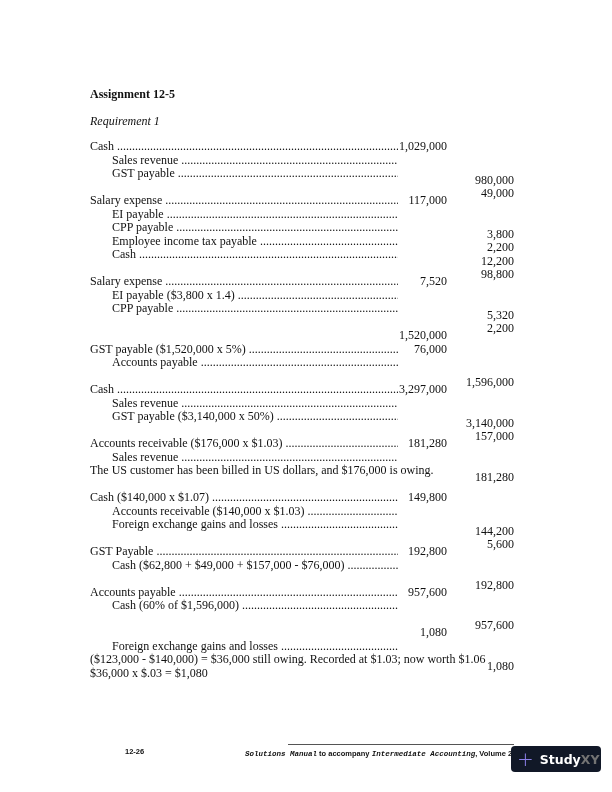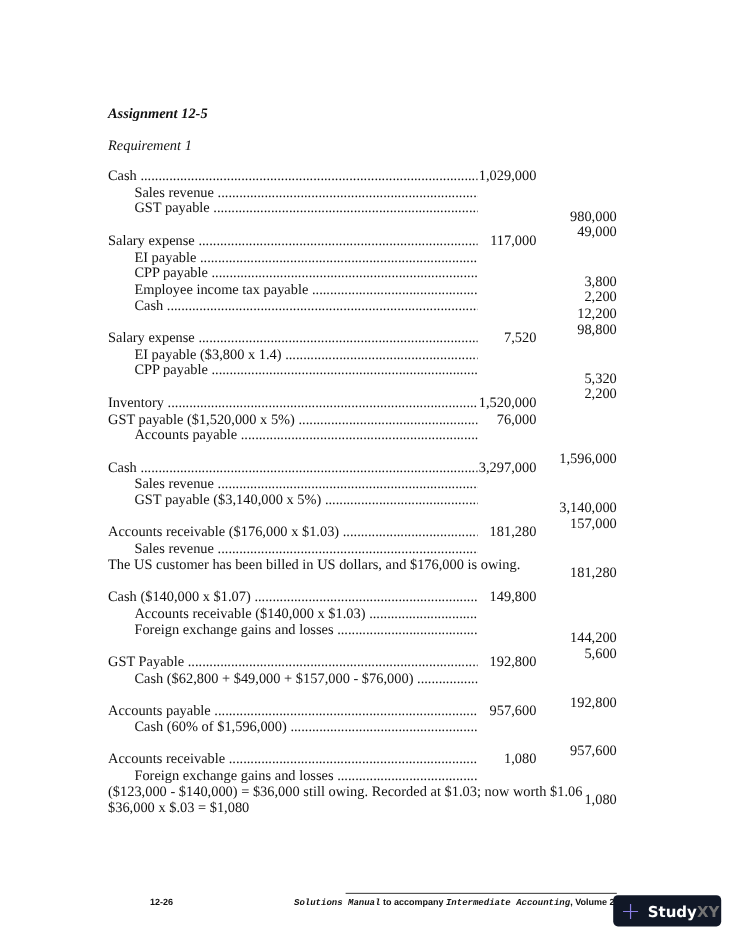--- a/index.html
+++ b/index.html
@@ -1,18 +1,18 @@
 <!DOCTYPE html>
 <html><head>
 <meta charset="utf-8">
 <style>
   html, body { margin: 0; padding: 0; }
   body { width: 612px; height: 792px; background: #ffffff; position: relative; overflow: hidden;
          font-family: "Liberation Serif", serif; color: #111; }
-  .title { position: absolute; left: 90px; top: 87px; font-weight: bold; font-size: 12px; font-style: italic; }
+  .title { position: absolute; left: 90px; top: 87px; font-weight: bold; font-size: 12px; }
   .req { position: absolute; left: 90px; top: 114px; font-style: italic; font-size: 12px; }
   .entries { position: absolute; left: 90px; top: 140px; width: 430px; font-size: 12px; }
   .entry { margin-bottom: 13.5px; }
   .row { position: relative; height: 13.5px; line-height: 13.5px; white-space: nowrap; }
   .acct { position: absolute; left: 0; top: 0; width: 308px; overflow: hidden; white-space: nowrap; }
   .acct.credit { left: 22px; width: 286px; }
   .acct::after { content: " ........................................................................................................................................................"; letter-spacing: 0; }
   .dr { position: absolute; right: 73px; top: 0; background: #fff; padding-left: 0; }
   .cr { position: absolute; right: 6px; top: 0; text-align: right; margin-top: 20px; }
   .note { position: relative; height: 13.5px; line-height: 13.5px; white-space: nowrap; }
@@ -79,21 +79,20 @@
         <span class="acct credit">EI payable ($3,800 x 1.4)</span>
         <span class="cr">5,320</span>
       </div>
       <div class="row">
         <span class="acct credit">CPP payable</span>
         <span class="cr">2,200</span>
       </div>
     </div>
     <div class="entry">
       <div class="row">
-        <span class="acct">Inventory</span>
         <span class="dr">1,520,000</span>
       </div>
       <div class="row">
         <span class="acct">GST payable ($1,520,000 x 5%)</span>
         <span class="dr">76,000</span>
       </div>
       <div class="row">
         <span class="acct credit">Accounts payable</span>
         <span class="cr">1,596,000</span>
       </div>
@@ -101,21 +100,21 @@
     <div class="entry">
       <div class="row">
         <span class="acct">Cash</span>
         <span class="dr">3,297,000</span>
       </div>
       <div class="row">
         <span class="acct credit">Sales revenue</span>
         <span class="cr">3,140,000</span>
       </div>
       <div class="row">
-        <span class="acct credit">GST payable ($3,140,000 x 5%)</span>
+        <span class="acct credit">GST payable ($3,140,000 x 50%)</span>
         <span class="cr">157,000</span>
       </div>
     </div>
     <div class="entry">
       <div class="row">
         <span class="acct">Accounts receivable ($176,000 x $1.03)</span>
         <span class="dr">181,280</span>
       </div>
       <div class="row">
         <span class="acct credit">Sales revenue</span>
@@ -152,21 +151,20 @@
         <span class="acct">Accounts payable</span>
         <span class="dr">957,600</span>
       </div>
       <div class="row">
         <span class="acct credit">Cash (60% of $1,596,000)</span>
         <span class="cr">957,600</span>
       </div>
     </div>
     <div class="entry">
       <div class="row">
-        <span class="acct">Accounts receivable</span>
         <span class="dr">1,080</span>
       </div>
       <div class="row">
         <span class="acct credit">Foreign exchange gains and losses</span>
         <span class="cr">1,080</span>
       </div>
       <div class="note">($123,000 - $140,000) = $36,000 still owing. Recorded at $1.03; now worth $1.06</div>
       <div class="note">$36,000 x $.03 = $1,080</div>
     </div>
   </div>

